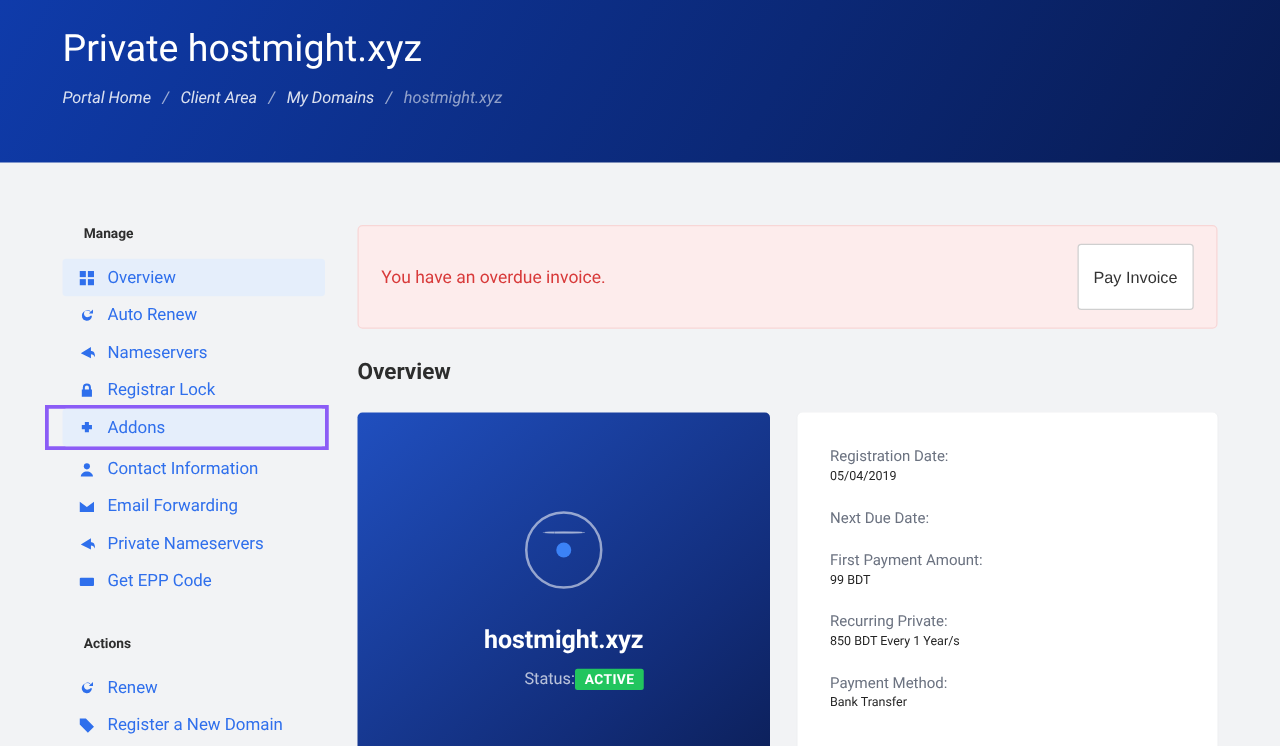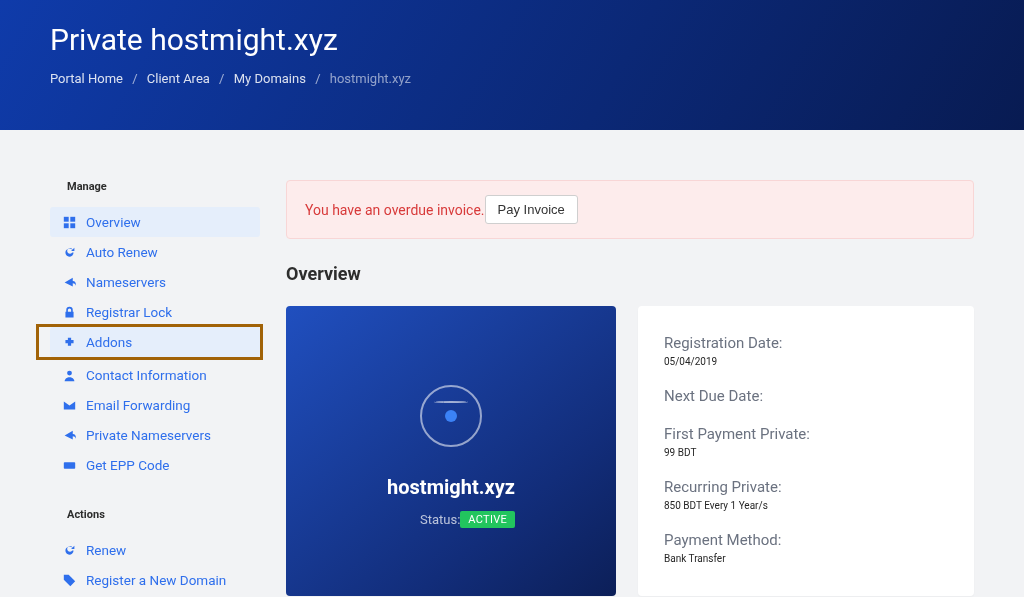--- a/index.html
+++ b/index.html
@@ -8,21 +8,21 @@
     background: #f2f3f5;
     color: #333;
     font-size: 14px;
   }
   .hero {
     background: linear-gradient(120deg, #0f3baa 0%, #0b2876 60%, #081b52 100%);
     color: #fff;
     padding: 22px 50px 44px 50px;
   }
   .hero h1 { font-size: 30px; font-weight: 400; margin-bottom: 14px; }
-  .breadcrumb { font-size: 13px; color: rgba(255,255,255,0.75); }
+  .breadcrumb { font-size: 13px; color: rgba(255,255,255,0.75); font-style: italic; }
   .breadcrumb a { color: rgba(255,255,255,0.85); text-decoration: none; }
   .breadcrumb .sep { margin: 0 6px; color: rgba(255,255,255,0.6); }
   .breadcrumb .current { color: rgba(255,255,255,0.55); }
 
   .content {
     display: flex;
     padding: 50px 50px 30px 50px;
     gap: 26px;
     align-items: flex-start;
   }
@@ -32,35 +32,35 @@
   .menu li { display:block; }
   .menu a {
     display: flex; align-items: center; gap: 10px;
     padding: 7px 12px; color: #2f6fec; text-decoration: none;
     border-radius: 3px; font-size: 13.5px;
   }
   .menu a.active { background: #e5eefb; }
   .menu a .ico { width: 14px; display:inline-flex; justify-content:center; color:#2f6fec; }
 
   .highlight-box {
-    border: 3px solid #a16207;
+    border: 3px solid #8b5cf6;
     margin: -3px -3px 0 -14px; 
     padding: 0 0 0 11px;
   }
 
   .main { flex: 1; }
   .alert {
     background: #fdecec; border: 1px solid #f8d6d6; border-radius: 4px;
-    padding: 14px 18px; display:flex; justify-content:flex-start; align-items:center;
+    padding: 14px 18px; display:flex; justify-content:space-between; align-items:center;
     margin-bottom: 24px;
   }
   .alert .msg { color: #d83a3a; font-size: 14px; }
   .alert button {
     background: #fff; border: 1px solid #cfcfcf; color:#333;
-    padding: 6px 12px; border-radius: 3px; font-size: 13px; cursor:pointer;
+    padding: 18px 12px; border-radius: 3px; font-size: 13px; cursor:pointer;
   }
   .main h2 { font-size: 18px; font-weight: 700; color:#2d2d2d; margin-bottom: 22px; }
 
   .cards { display:flex; gap: 22px; align-items:stretch; }
   .domain-card {
     flex: 0 0 330px;
     background: linear-gradient(140deg, #204fbf 0%, #122d7a 70%, #0c1f58 100%);
     border-radius: 4px;
     color:#fff;
     display:flex; flex-direction:column; align-items:center; justify-content:center;
@@ -73,29 +73,29 @@
     display:flex; align-items:center; justify-content:center;
     margin-bottom: 28px; position:relative;
   }
   .domain-card .orb::before{
     content:""; position:absolute; top:14px; left:12px; right:12px;
     border-top: 2px dashed rgba(255,255,255,0.6); height:0; border-radius:50%;
   }
   .domain-card .orb .dot { width:12px; height:12px; background:#3b82f6; border-radius:50%; }
   .domain-card .name { font-size: 20px; font-weight:700; margin-bottom: 12px; }
   .domain-card .status-row { font-size: 13px; color: rgba(255,255,255,0.7); display:flex; align-items:center; gap:0;margin-left:33px; }
-  .status-badge { background:#22c55e; color:#fff; font-size:11px; font-weight:400; padding:2px 8px; border-radius:2px; letter-spacing:0.3px;text-align:center; }
+  .status-badge { background:#22c55e; color:#fff; font-size:11px; font-weight:700; padding:2px 8px; border-radius:2px; letter-spacing:0.3px;text-align:center; }
 
   .info-card {
     flex:1; background:#fff; border-radius:4px; padding: 28px 26px;
     box-shadow: 0 1px 2px rgba(0,0,0,0.03);
   }
   .info-card .row { margin-bottom: 20px; }
   .info-card .row:last-child { margin-bottom: 0; }
-  .info-card .label { color:#6b7280; font-size:15px; margin-bottom:4px; }
+  .info-card .label { color:#6b7280; font-size:12px; margin-bottom:4px; }
   .info-card .value { color:#262626; font-size:10px; }
 
   svg.ico-svg { width:13px; height:13px; fill: currentColor; }
 </style>
 </head>
 <body>
 
 <div class="hero">
   <h1>Private hostmight.xyz</h1>
   <nav class="breadcrumb">
@@ -257,21 +257,21 @@
 
       <div class="info-card">
         <div class="row">
           <div class="label">Registration Date:</div>
           <div class="value">05/04/2019</div>
         </div>
         <div class="row">
           <div class="label">Next Due Date:</div>
         </div>
         <div class="row">
-          <div class="label">First Payment Private:</div>
+          <div class="label">First Payment Amount:</div>
           <div class="value">99 BDT</div>
         </div>
         <div class="row">
           <div class="label">Recurring Private:</div>
           <div class="value">850 BDT Every 1 Year/s</div>
         </div>
         <div class="row">
           <div class="label">Payment Method:</div>
           <div class="value">Bank Transfer</div>
         </div>

